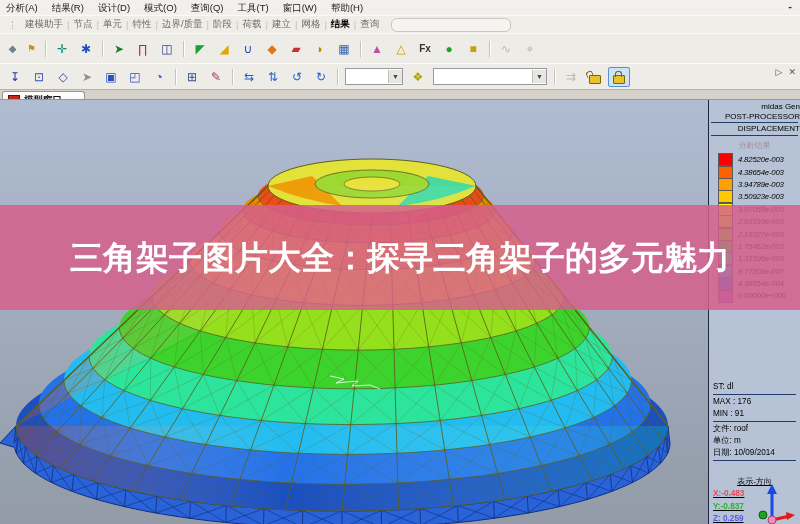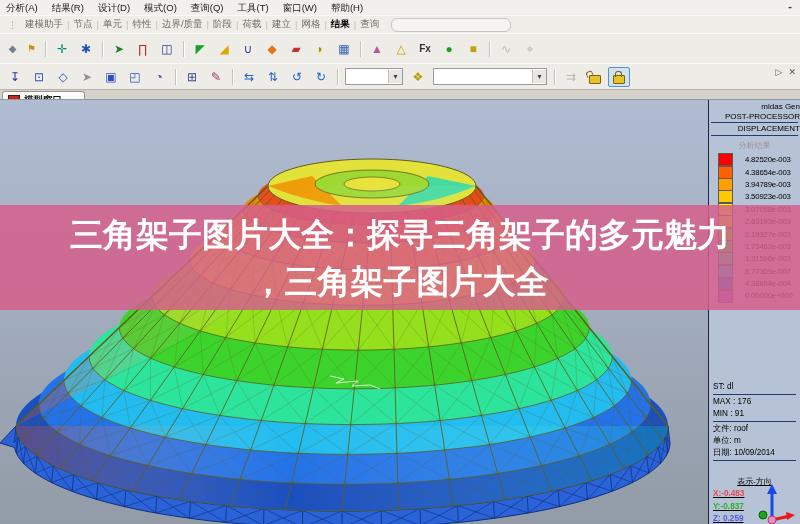--- a/index.html
+++ b/index.html
@@ -47,21 +47,21 @@
   .modelsvg{position:absolute;left:0;top:0;}
 
   
   .rpanel{position:absolute;right:0;top:0;width:91px;height:425px;background:#b6c2d5;border-left:1px solid #1c2440;font-size:8px;color:#000;}
   .rp-head{text-align:right;line-height:9.5px;padding-top:2px;font-size:8px;}
   .rp-rule{border-top:1px solid #233c6e;margin:1px 2px;}
   .rp-result{text-align:center;color:#a38c98;margin:4px 0 3px 0;font-size:8px;}
   .legend{padding-left:9px;}
   .lrow{display:flex;align-items:center;height:12.4px;}
   .lsw{width:13px;height:11px;border:0.5px solid #5a5a5a;}
-  .lval{margin-left:12px;font-size:7.8px;letter-spacing:-0.2px;}
+  .lval{margin-left:5px;font-size:7.8px;letter-spacing:-0.2px;font-style:italic;}
   .rp-info{position:absolute;left:0;right:0;top:281px;padding:0 4px;font-size:8.2px;line-height:12px;}
   .dirblock{position:relative;margin-top:15px;text-decoration:underline;}
   .dir-title{text-align:center;font-size:8px;}
   .dirvals div{line-height:12.5px;font-size:8.2px;font-weight:bold;}
   .triad{position:absolute;right:0;bottom:0;}
 
   
   .banner{position:absolute;left:0;top:205px;width:800px;height:105px;background:rgba(213,95,140,0.85);z-index:40;display:flex;flex-direction:column;justify-content:center;align-items:center;}
   .banner .l1,.banner .l2{color:#fff;font-weight:800;font-size:33px;line-height:47px;white-space:nowrap;text-align:center;font-family:"Liberation Sans",sans-serif;}
 </style>
@@ -732,16 +732,15 @@
             <circle cx="5" cy="35" r="4" fill="#22a022" stroke="#0e5a0e"></circle>
             <circle cx="14" cy="40" r="4" fill="#f08cc0" stroke="#a04878"></circle>
           </svg>
         </div>
       </div>
     </div>
   </div>
 
   <div class="banner">
     <div class="l1">三角架子图片大全：探寻三角架子的多元魅力</div>
-    <div class="l2">，三角架子图片大全</div>
   </div>
 
 </div>
 
 </body></html>

